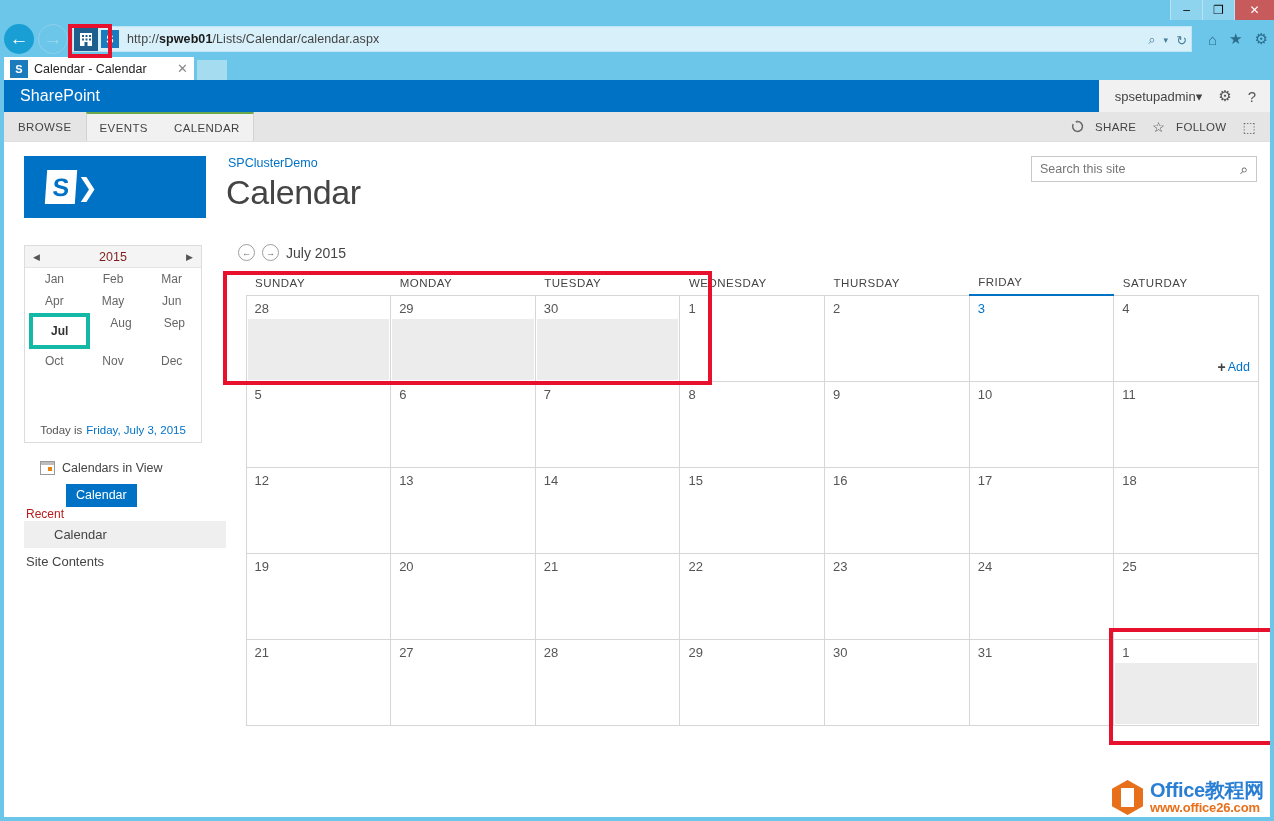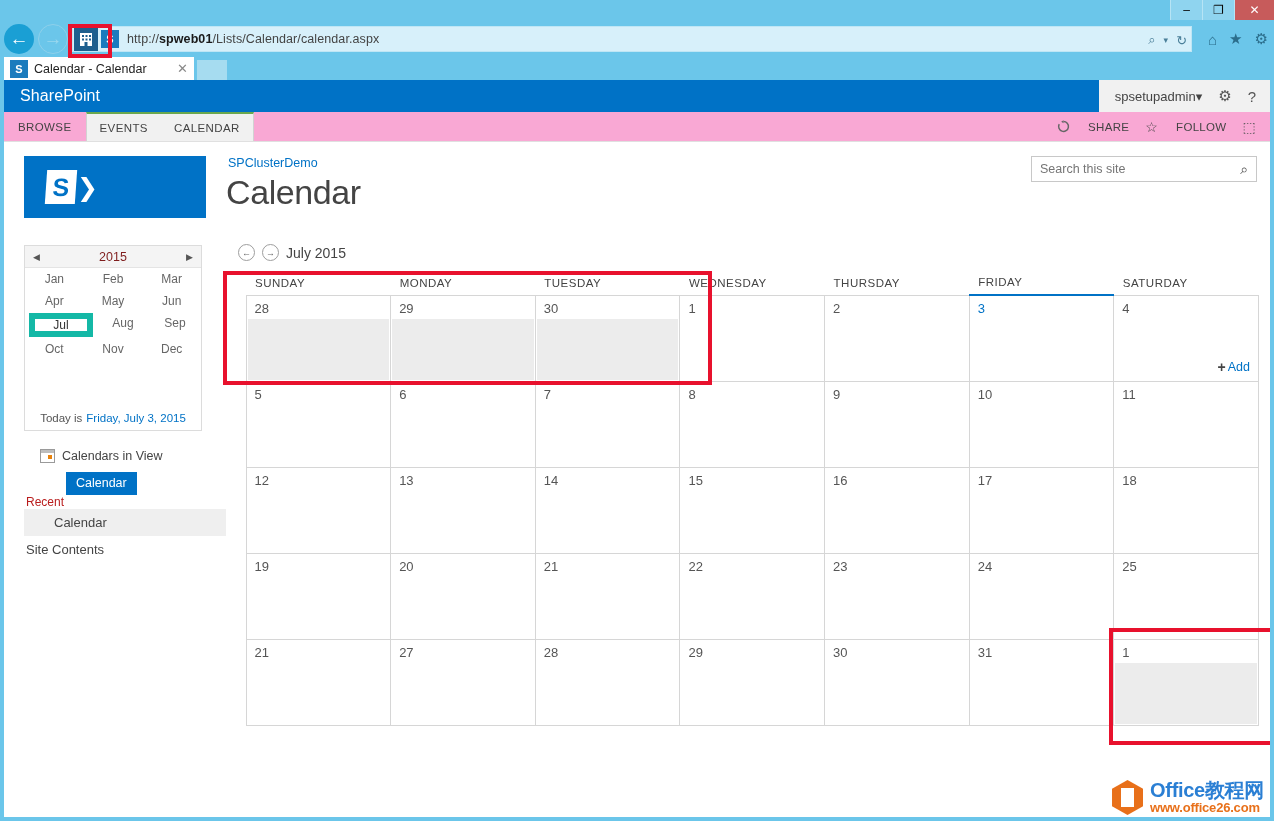--- a/index.html
+++ b/index.html
@@ -108,41 +108,41 @@
   }
   .suite-right {
     margin-left: auto; display: flex; align-items: center;
     height: 32px; background: #f1f1f1; color: #444; padding: 0 14px 0 16px; gap: 16px;
   }
   .suite-user { font-size: 13px; color: #444; }
   .suite-ico { font-size: 15px; color: #555; }
 
   
   .ribbonrow {
-    height: 30px; background: #f9a8d4; display: flex; align-items: stretch;
+    height: 30px; background: #e5e5e5; display: flex; align-items: stretch;
     border-bottom: 1px solid #e0e0e0; position: relative;
   }
   .rb-browse {
     padding: 0 14px; display: flex; align-items: center;
     font-size: 11.5px; color: #444; letter-spacing: .4px;
   }
   .rb-group {
     display: flex; align-items: stretch;
     border-top: 2px solid #6aa84f; border-left: 1px solid #d2d2d2;
     border-right: 1px solid #d2d2d2; background: #f1f1f1;
   }
   .rb-tab {
     padding: 0 13px; display: flex; align-items: center;
     font-size: 11.5px; color: #444; letter-spacing: .4px;
   }
   .ribbon-right {
     margin-left: auto; display: flex; align-items: center; gap: 16px;
     padding-right: 14px; font-size: 11.5px; color: #444; letter-spacing: .3px;
   }
-  .ribbon-right .it { display: flex; align-items: center; gap: 18px; }
+  .ribbon-right .it { display: flex; align-items: center; gap: 11px; }
 
   
   .body { display: flex; height: 675px; }
   .leftcol { width: 222px; flex: 0 0 222px; padding-left: 20px; padding-top: 14px; }
   .rightcol { flex: 1 1 auto; padding-top: 14px; position: relative; }
 
   .splogo {
     width: 182px; height: 62px; background: #0072c6;
     display: flex; align-items: center; padding-left: 22px;
   }
@@ -169,22 +169,22 @@
     padding: 0 8px; color: #555;
   }
   .minical-hdr .yr { font-size: 12.5px; color: #7f1d1d; }
   .minical-hdr .ar { font-size: 9px; color: #555; }
   .mrow { display: flex; }
   .mcell {
     flex: 1 1 0; height: 22px; display: flex; align-items: center;
     justify-content: center; color: #666; font-size: 12px;
   }
   .mcell.sel {
-    border: 6px solid #14b8a6; background: #fff; color: #333;
-    margin: 1px 4px; height: 24px;
+    border: 4px solid #14b8a6; background: #fff; color: #333;
+    margin: 1px 4px; height: 36px; font-weight: bold;
   }
   .minical-foot {
     height: 24px; display: flex; align-items: center; justify-content: center;
     font-size: 11.5px; color: #555; gap: 4px; margin-top: 46px;
   }
   .minical-foot .dt { color: #0072c6; }
 
   .civ {
     margin-top: 18px; display: flex; align-items: center; gap: 7px;
     padding-left: 16px; font-size: 12.5px; color: #444;

